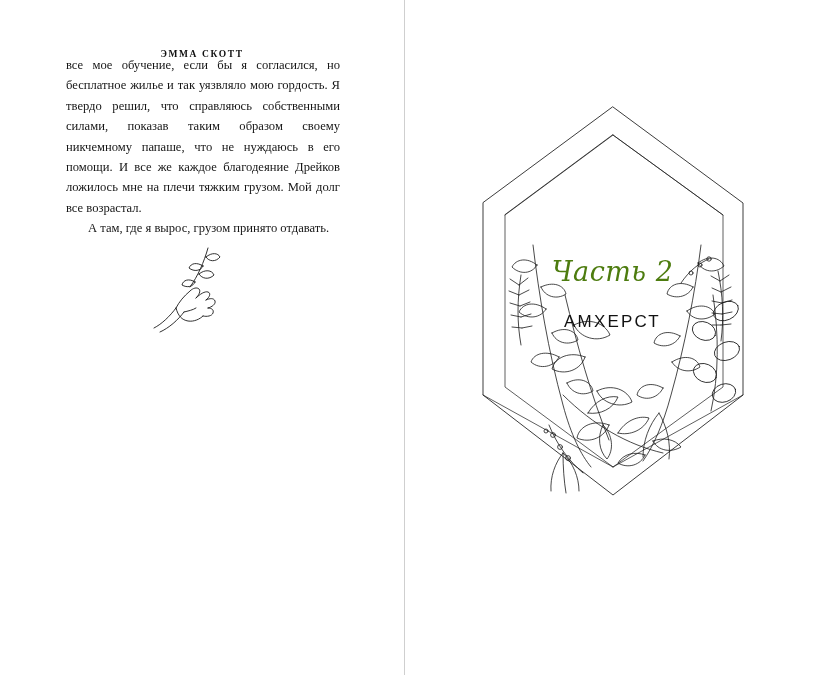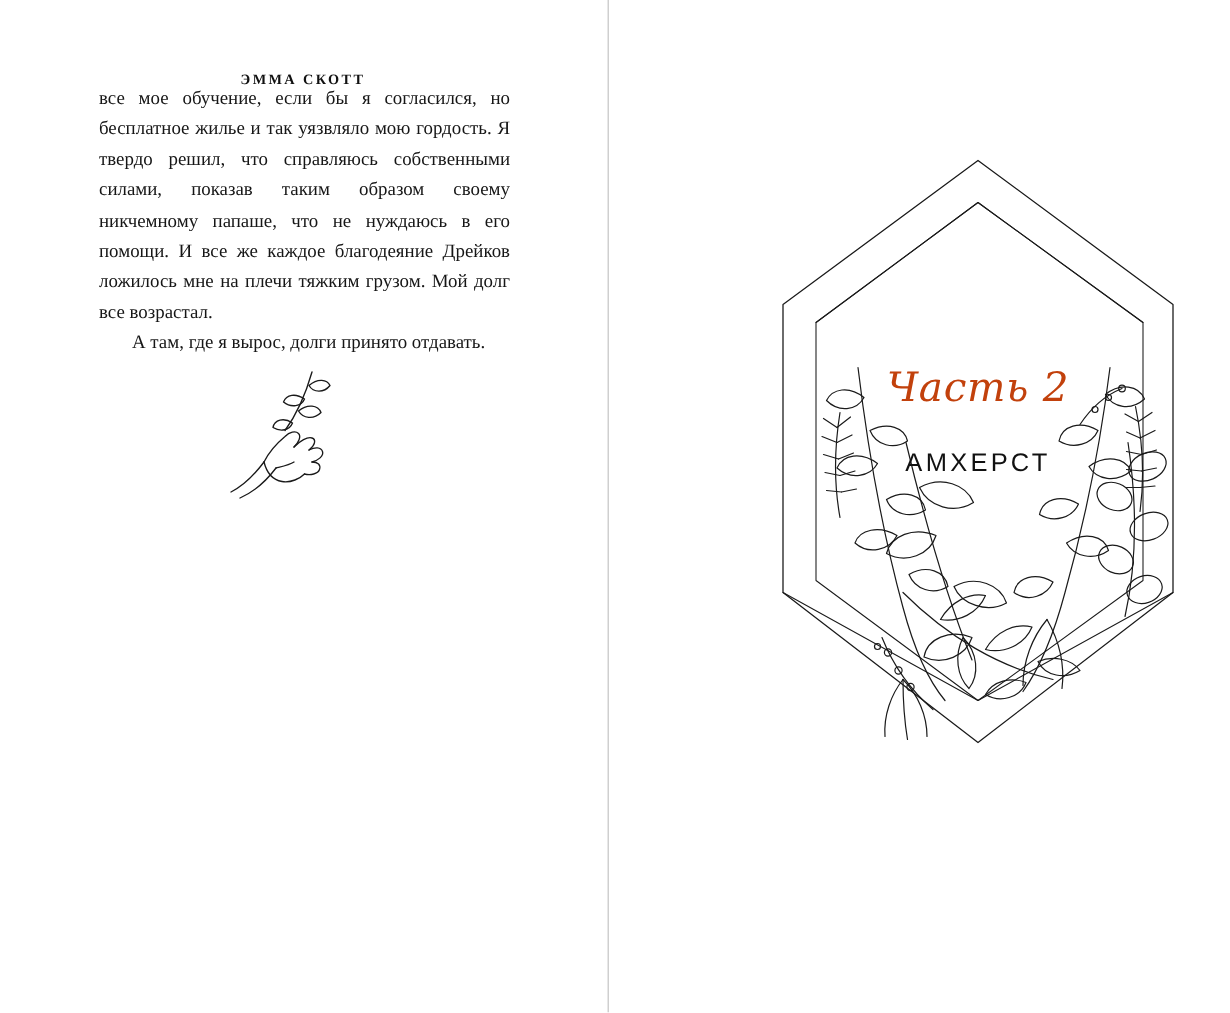--- a/index.html
+++ b/index.html
@@ -13,21 +13,20 @@
     font-family: "Liberation Serif", serif;
     color: #1a1a1a;
     overflow: hidden;
   }
 
   .spread {
     position: relative;
     width: 820px;
     height: 675px;
     display: flex;
-    gap: 39px;
   }
 
   .page {
     position: relative;
     height: 675px;
     box-sizing: border-box;
   }
 
   .page-left {
     width: 404px;
@@ -102,43 +101,44 @@
     left: 0;
     width: 415px;
     text-align: center;
     pointer-events: none;
   }
   .part-number {
     font-family: "DejaVu Serif", serif;
     font-style: italic;
     font-size: 27px;
     letter-spacing: 0.5px;
-    color: #c2410c;
+    color: #4d7c0f;
     line-height: 1.2;
+    margin-top: 13px;
   }
   .part-title {
     margin-top: 24px;
     font-family: Liberation Sans, sans-serif;
     font-size: 17px;
     letter-spacing: 2.2px;
     color: #111;
   }
 </style>
 </head>
 <body>
 
 <div class="spread">
 
   <div class="page page-left">
 
     <div class="running-head">ЭММА СКОТТ</div>
 
     <div class="body-text">
       <p>все мое обучение, если бы я согласился, но бесплатное жилье и так уязвляло мою гордость. Я твердо решил, что справляюсь собственными силами, показав таким образом своему никчемному папаше, что не нуждаюсь в его помощи. И все же каждое благодеяние Дрейков ложилось мне на плечи тяжким грузом. Мой долг все возрастал.</p>
-      <p>А там, где я вырос, долги принято отдавать.</p>
+      <p>А там, где я вырос, грузом принято отдавать.</p>
     </div>
 
     <div class="ornament">
       <svg viewBox="0 0 110 95" width="110" height="95" fill="none" stroke="#1a1a1a" stroke-width="0.9" stroke-linecap="round" stroke-linejoin="round">
 
         <path d="M62 8 C58 22, 52 36, 44 47"></path>
 
         <path d="M60 17 C66 12, 72 13, 74 17 C70 22, 63 22, 60 17 Z"></path>
         <path d="M57 26 C51 22, 45 23, 43 28 C48 32, 55 31, 57 26 Z"></path>
         <path d="M53 34 C59 29, 66 30, 68 35 C63 40, 56 39, 53 34 Z"></path>

